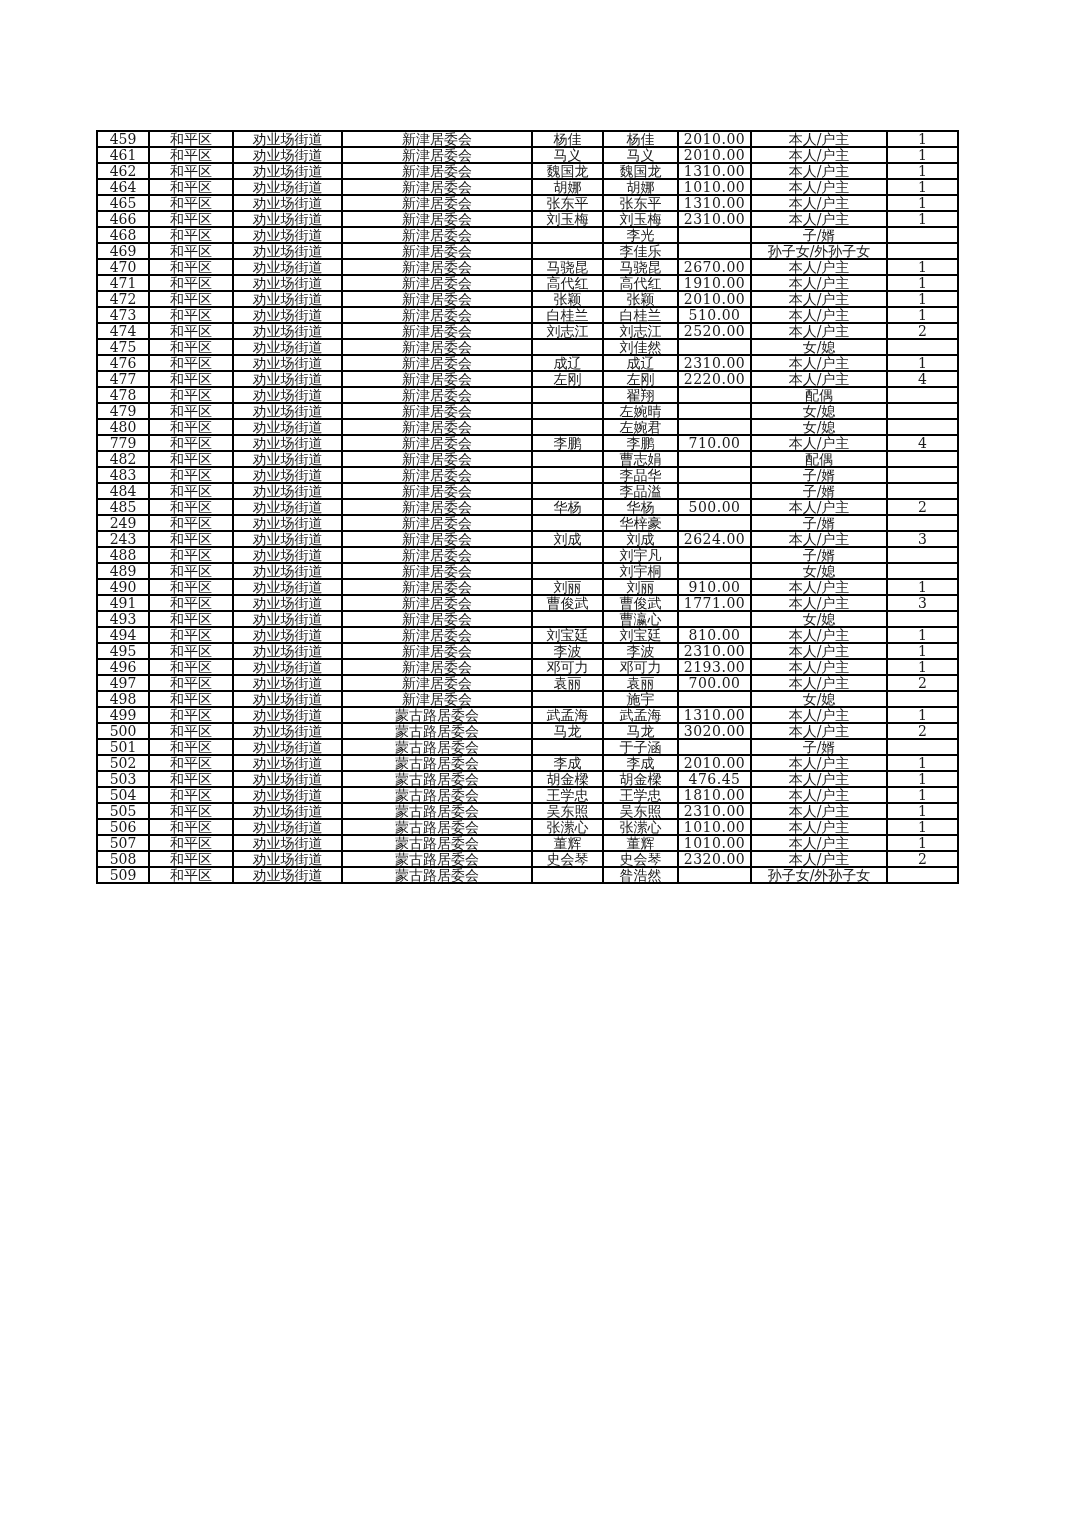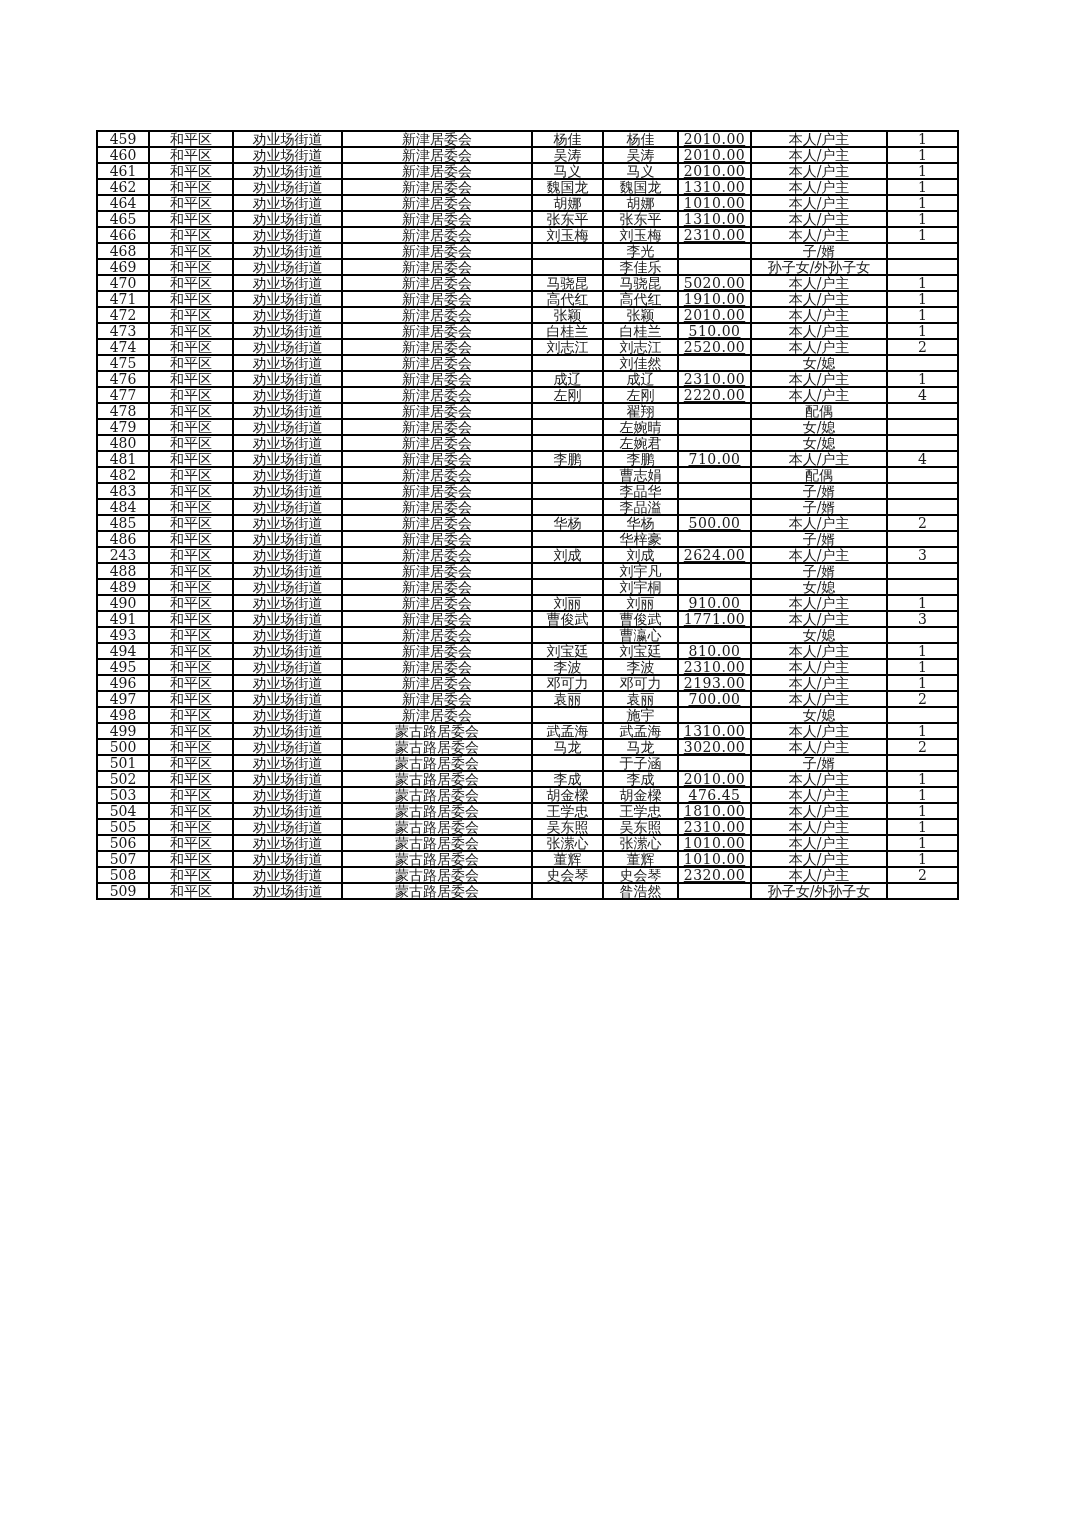--- a/index.html
+++ b/index.html
@@ -36,21 +36,21 @@
     font-size: 14px;
     color: #1a1a1a;
     white-space: nowrap;
     overflow: hidden;
     line-height: 1;
   }
   table.roster tr {
     height: 15px;
   }
   td.c0 { font-size: 13.5px; }          
-  td.c6 { letter-spacing: 0.5px; text-decoration: underline; }      
+  td.c6 { letter-spacing: 0.5px; }      
   td.c8 { font-size: 13.5px; }          
 </style>
 </head>
 <body>
 
 <div class="page">
   <table class="roster">
     <colgroup>
       <col style="width:52px">
       <col style="width:84px">
@@ -68,31 +68,20 @@
           <td class="c1">和平区</td>
           <td class="c2">劝业场街道</td>
           <td class="c3">新津居委会</td>
           <td class="c4">杨佳</td>
           <td class="c5">杨佳</td>
           <td class="c6">2010.00</td>
           <td class="c7">本人/户主</td>
           <td class="c8">1</td>
         </tr>
         <tr>
-          <td class="c0">460</td>
-          <td class="c1">和平区</td>
-          <td class="c2">劝业场街道</td>
-          <td class="c3">新津居委会</td>
-          <td class="c4">吴涛</td>
-          <td class="c5">吴涛</td>
-          <td class="c6">2010.00</td>
-          <td class="c7">本人/户主</td>
-          <td class="c8">1</td>
-        </tr>
-        <tr>
           <td class="c0">461</td>
           <td class="c1">和平区</td>
           <td class="c2">劝业场街道</td>
           <td class="c3">新津居委会</td>
           <td class="c4">马义</td>
           <td class="c5">马义</td>
           <td class="c6">2010.00</td>
           <td class="c7">本人/户主</td>
           <td class="c8">1</td>
         </tr>
@@ -162,21 +151,21 @@
           <td class="c7">孙子女/外孙子女</td>
           <td class="c8"></td>
         </tr>
         <tr>
           <td class="c0">470</td>
           <td class="c1">和平区</td>
           <td class="c2">劝业场街道</td>
           <td class="c3">新津居委会</td>
           <td class="c4">马骁昆</td>
           <td class="c5">马骁昆</td>
-          <td class="c6">5020.00</td>
+          <td class="c6">2670.00</td>
           <td class="c7">本人/户主</td>
           <td class="c8">1</td>
         </tr>
         <tr>
           <td class="c0">471</td>
           <td class="c1">和平区</td>
           <td class="c2">劝业场街道</td>
           <td class="c3">新津居委会</td>
           <td class="c4">高代红</td>
           <td class="c5">高代红</td>
@@ -277,21 +266,21 @@
           <td class="c1">和平区</td>
           <td class="c2">劝业场街道</td>
           <td class="c3">新津居委会</td>
           <td class="c4"></td>
           <td class="c5">左婉君</td>
           <td class="c6"></td>
           <td class="c7">女/媳</td>
           <td class="c8"></td>
         </tr>
         <tr>
-          <td class="c0">481</td>
+          <td class="c0">779</td>
           <td class="c1">和平区</td>
           <td class="c2">劝业场街道</td>
           <td class="c3">新津居委会</td>
           <td class="c4">李鹏</td>
           <td class="c5">李鹏</td>
           <td class="c6">710.00</td>
           <td class="c7">本人/户主</td>
           <td class="c8">4</td>
         </tr>
         <tr>
@@ -332,21 +321,21 @@
           <td class="c1">和平区</td>
           <td class="c2">劝业场街道</td>
           <td class="c3">新津居委会</td>
           <td class="c4">华杨</td>
           <td class="c5">华杨</td>
           <td class="c6">500.00</td>
           <td class="c7">本人/户主</td>
           <td class="c8">2</td>
         </tr>
         <tr>
-          <td class="c0">486</td>
+          <td class="c0">249</td>
           <td class="c1">和平区</td>
           <td class="c2">劝业场街道</td>
           <td class="c3">新津居委会</td>
           <td class="c4"></td>
           <td class="c5">华梓豪</td>
           <td class="c6"></td>
           <td class="c7">子/婿</td>
           <td class="c8"></td>
         </tr>
         <tr>

